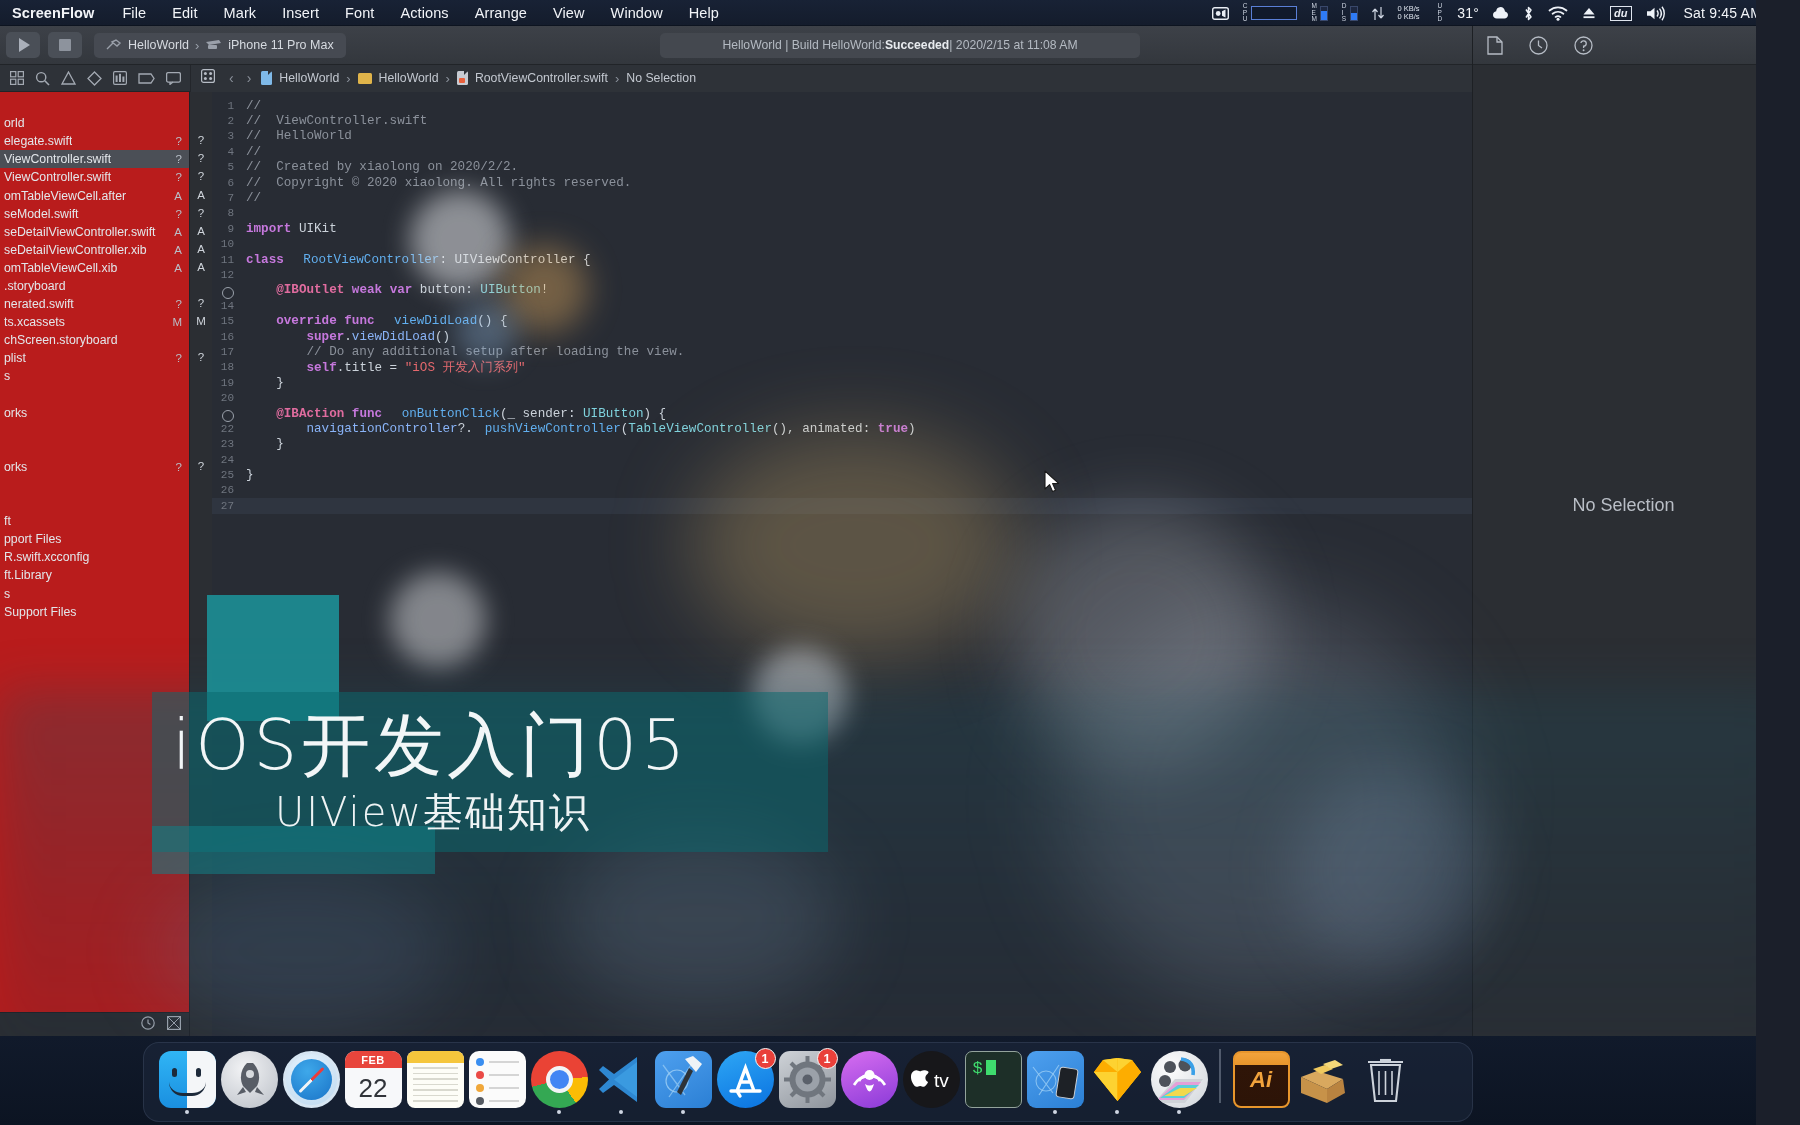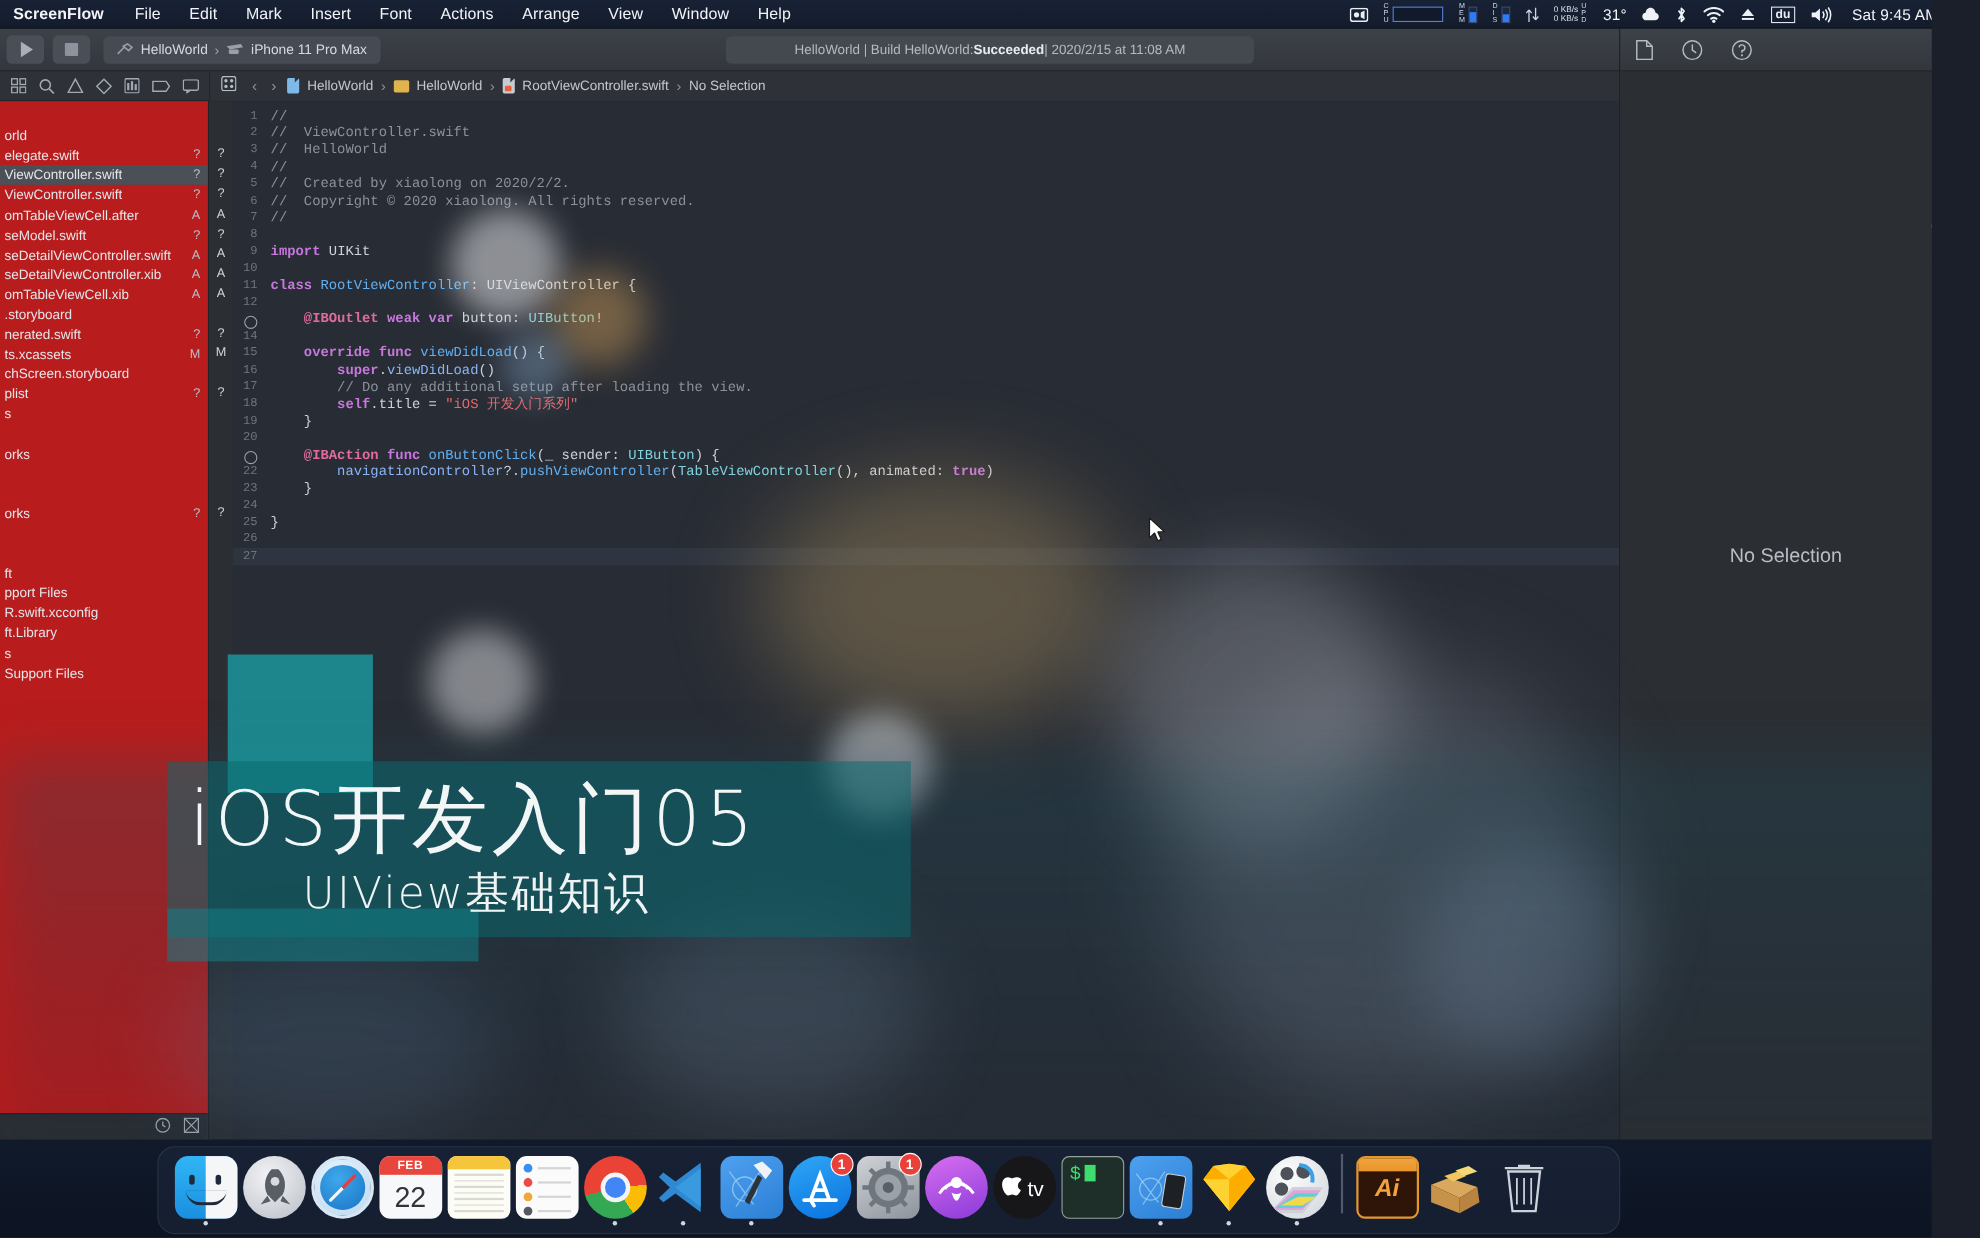--- a/index.html
+++ b/index.html
@@ -28,21 +28,21 @@
   .sb { display:flex; align-items:center; justify-content:center; height:26px; padding:0 7px; color:#e9edf4; font-size:12px; }
   .sb svg { display:block; }
   .sb-clock { font-size:14px; color:#f2f4f8; padding:0 10px; letter-spacing:0.2px; }
   .cpu-label { font-size:6.5px; line-height:6.5px; color:#cfd6e2; text-align:left; margin-right:2px; }
   .netspeed { font-size:7.5px; line-height:8px; color:#dde3ec; text-align:left; }
   .graph-box {
     width:46px; height:14px; border:1px solid #5a7fd6; background:#111a2b;
   }
   .bar-gauge { width:8px; height:15px; background:#1d2740; position:relative; border:1px solid #39486b; }
   .bar-gauge i { position:absolute; left:0; bottom:0; width:100%; background:#2f7bf6; display:block; }
-  .du-icon { border:1px solid #dfe5ef; padding:0px 3px; font-size:11px; font-weight:bold; line-height:13px; }
+  .du-icon { border:1px solid #dfe5ef; padding:0px 3px; font-size:11px; font-style:italic; font-weight:bold; line-height:13px; }
 
   
   .xcode {
     position:absolute; left:0; top:26px; width:1800px; height:1010px;
     background:#282c34; z-index:10; overflow:hidden;
   }
   .xc-toolbar {
     position:relative; height:39px; width:100%;
     background:linear-gradient(180deg,#3d4148 0%,#33373d 100%);
     border-bottom:1px solid #212428; display:flex; align-items:center;
@@ -121,21 +121,21 @@
   .code-area { position:absolute; left:0; top:0; width:1262px; bottom:0; background:#282c34; padding-top:6px; }
   .code-line { height:15.4px; display:flex; align-items:center; font-family:"Liberation Mono", monospace; font-size:12.6px; white-space:pre; }
   .ln { width:34px; text-align:right; padding-right:12px; color:#6f757f; font-size:11px; font-family:"Liberation Mono",monospace; flex:none; }
   .ln.circ { position:relative; color:transparent; }
   .ln.circ:after{content:"";position:absolute;right:12px;top:2.5px;width:10px;height:10px;border:1.4px solid #9aa1ab;border-radius:50%;}
   .code-txt { color:#d8dde4; }
   .cur-line { position:absolute; left:0; width:1262px; height:15.4px; background:#2f3540; }
 
   .kw  { color:#c678dd; font-weight:bold; }
   .typ2{ color:#7fd3de; }
-  .fn  { color:#61afef; }
+  .fn  { color:#61afef;margin-left:12px; }
   .fn2 { color:#8ab4f8; }
   .com { color:#8b919b; }
   .str { color:#e5686d; }
   .pln { color:#cbd2da; }
   .attr{ color:#e06c9f; font-weight:bold;margin-top:36px; }
 
   
   .minimap { position:absolute; right:0px; top:0; width:140px; bottom:0; background:#2b2f36; border-left:1px solid #22252a; }
   .mm-lines { padding:8px 6px 0 8px; }
   .mm-l { height:3.1px; margin-bottom:2.1px; border-radius:1px; opacity:.9; }
@@ -267,21 +267,21 @@
         <div class="bar-gauge">
             <i style="height:52%"></i>
           </div>
       </div>
       <div class="sb">
         <svg width="12" height="15" viewBox="0 0 12 15">
             <path d="M3 14 L3 3 M3 3 L0.5 6 M3 3 L5.5 6" stroke="#cfd6e2" stroke-width="1.2" fill="none"></path>
             <path d="M9 1 L9 12 M9 12 L6.5 9 M9 12 L11.5 9" stroke="#cfd6e2" stroke-width="1.2" fill="none"></path>
           </svg>
       </div>
-      <div class="sb" style="gap:3px;">
+      <div class="sb" style="gap:18px;">
         <div class="netspeed">
           <span>0 KB/s</span><br>
           <span>0 KB/s</span>
         </div>
         <div class="cpu-label">U<br>P<br>D</div>
       </div>
       <div class="sb sb-clock" style="padding:0 6px;">31°</div>
       <div class="sb">
         <svg width="17" height="15" viewBox="0 0 17 15">
             <path d="M8.5 1 C5.8 1 4.2 3.2 4.2 5.3 C2.3 5.5 1 7 1 8.9 C1 11 2.7 12.5 4.8 12.5 L12.4 12.5 C14.4 12.5 16 11 16 9.1 C16 7.3 14.7 5.9 13 5.6 C12.8 3 10.9 1 8.5 1 Z" fill="#eef2f8"></path>

